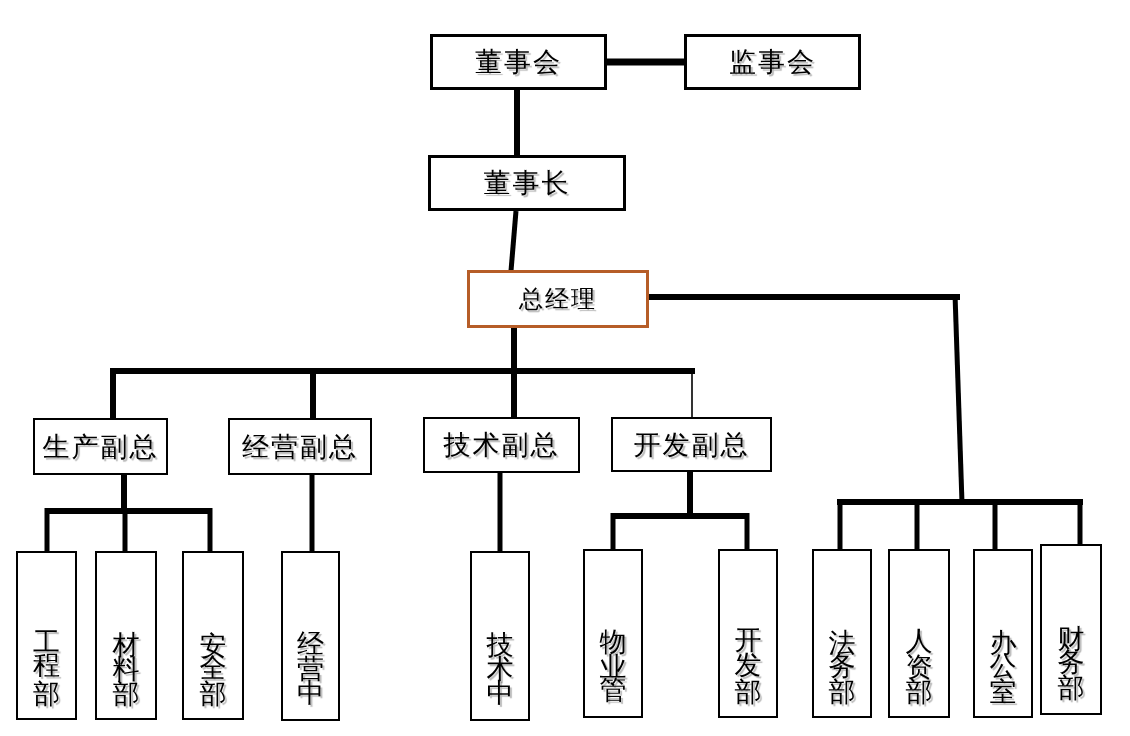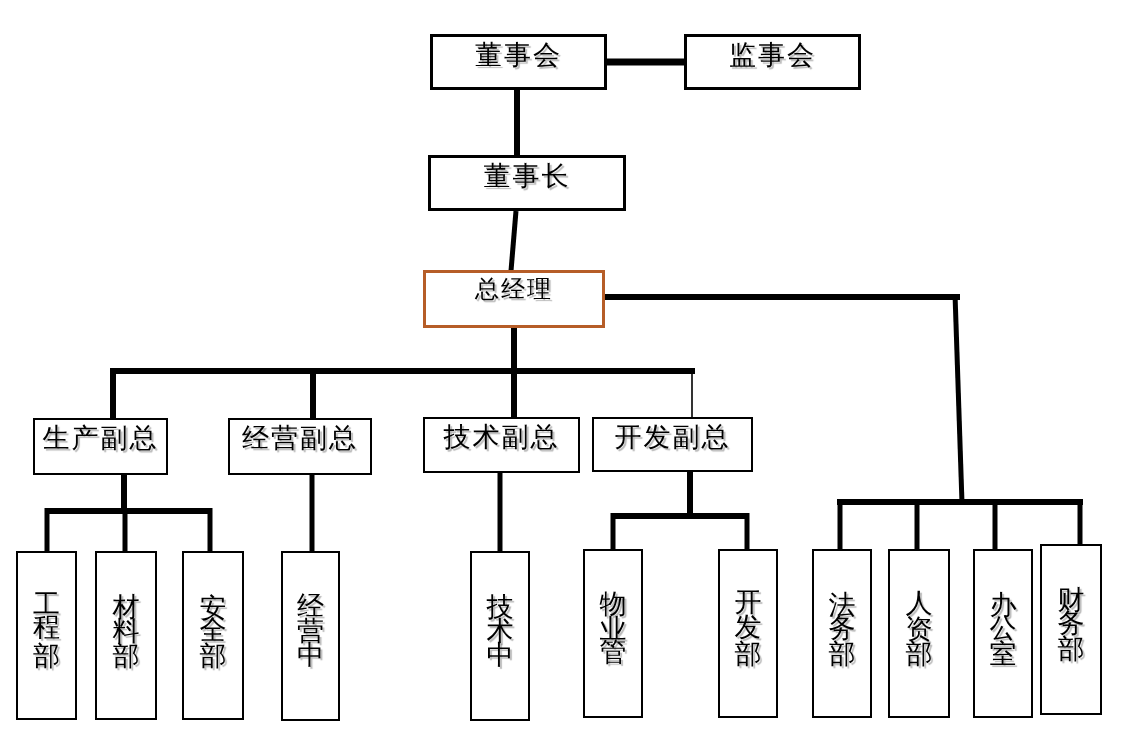--- a/index.html
+++ b/index.html
@@ -16,30 +16,31 @@
     position: absolute;
     left: 0; top: 0;
     width: 1130px; height: 736px;
   }
   .node {
     position: absolute;
     box-sizing: border-box;
     background: #ffffff;
     border: 2.5px solid #000000;
     display: flex;
+    align-items: center;
     justify-content: center;
   }
   .node .lbl {
     font-size: 27px;
     letter-spacing: 2px;
     color: #000000;
     text-shadow: 2px 2px 1px rgba(0,0,0,0.28);
     white-space: nowrap;
   }
-  .node.accent { border: 3px solid var(--accent, #B65D28); }
+  .node.accent { border: 3px solid var(--accent, #B65D28); margin-left: 44px; }
   .node.accent .lbl { font-size: 24px; }
   .node.vert .lbl {
     writing-mode: vertical-rl;
     text-orientation: upright;
     letter-spacing: 24px;
     padding-top: 18px;
     box-sizing: border-box;
   }
 </style>
 </head>
@@ -104,21 +105,21 @@
 
   <div class="node" style="left:33px;top:418px;width:135px;height:57px">
     <span class="lbl">生产副总</span>
   </div>
   <div class="node" style="left:228px;top:418px;width:144px;height:57px">
     <span class="lbl">经营副总</span>
   </div>
   <div class="node" style="left:423px;top:417px;width:157px;height:56px">
     <span class="lbl">技术副总</span>
   </div>
-  <div class="node" style="left:592px;top:417px;width:161px;height:55px">
+  <div class="node" style="left:611px;top:417px;width:161px;height:55px">
     <span class="lbl">开发副总</span>
   </div>
 
   <div class="node vert" style="left:16px;top:551px;width:61px;height:169px">
     <span class="lbl">工程部</span>
   </div>
   <div class="node vert" style="left:95px;top:551px;width:62px;height:169px">
     <span class="lbl">材料部</span>
   </div>
   <div class="node vert" style="left:182px;top:551px;width:62px;height:169px">

